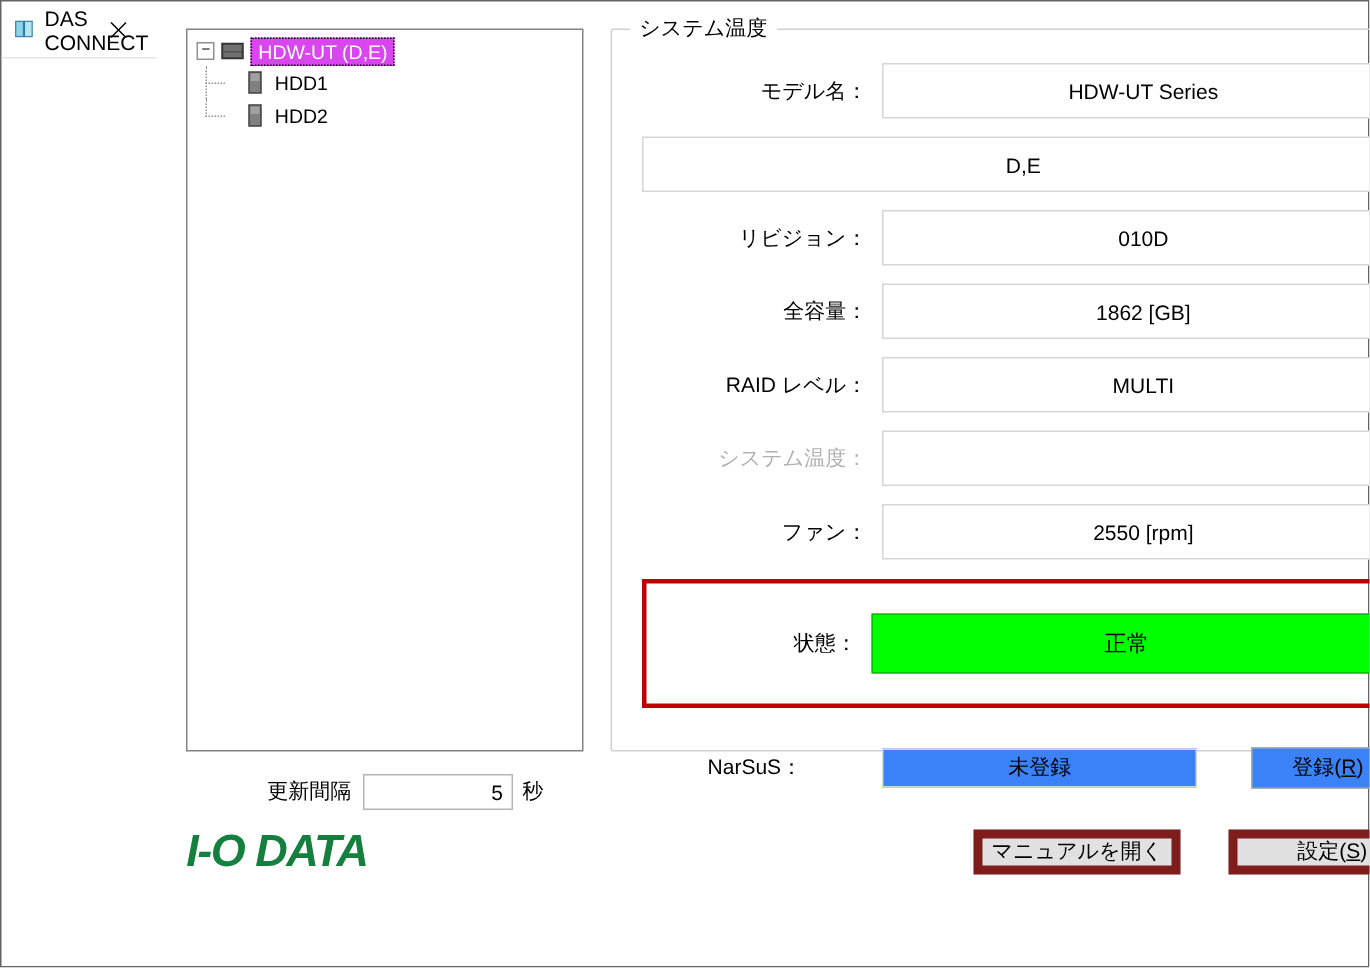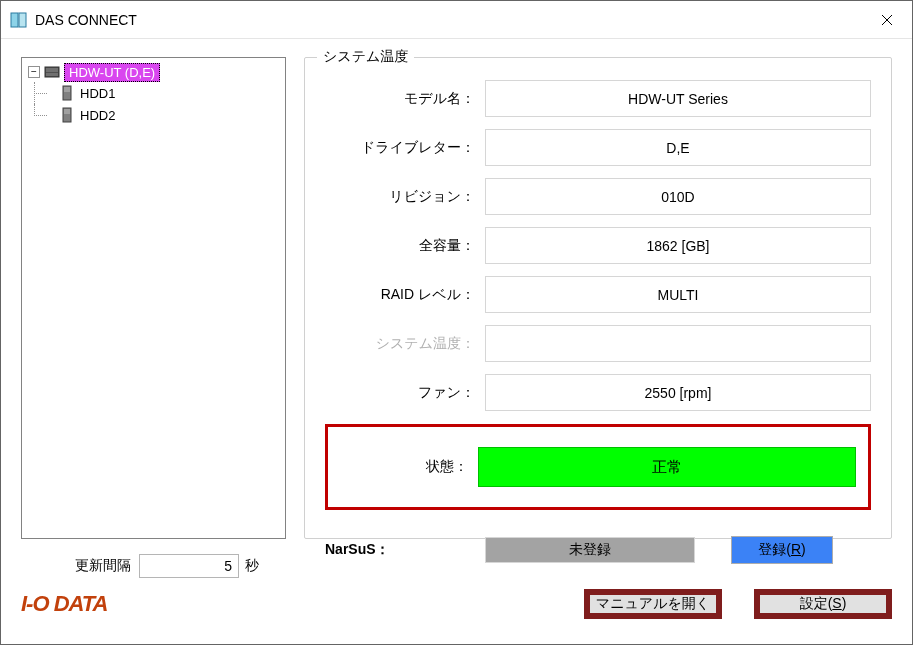--- a/index.html
+++ b/index.html
@@ -10,21 +10,21 @@
     body {
       font-family: "Meiryo UI", "MS UI Gothic", sans-serif;
       font-size: 13px;
       background: #fff;
     }
     .window {
       width: 913px;
       height: 645px;
       border: 1px solid #646464;
       display: flex;
-      flex-direction: column;
+      flex-direction: row;
       background: #fff;
     }
     .titlebar {
       height: 38px;
       border-bottom: 1px solid #e5e5e5;
       display: flex;
       align-items: center;
       padding: 0 0 0 8px;
       position: relative;
     }
@@ -211,30 +211,29 @@
       justify-content: center;
       font-size: 15px;
     }
     .narsus-row {
       display: flex;
       align-items: center;
       margin-top: 26px;
     }
     .narsus-label {
       width: 160px;
-      text-align: left;
+      text-align: center;
       padding-right: 10px;
       font-size: 14px;
-      font-weight: bold;
     }
     .narsus-value {
       width: 210px;
       height: 26px;
       border: 1px solid #d6d6d6;
-      background: #a3a3a3;
+      background: #3b82f6;
       display: flex;
       align-items: center;
       justify-content: center;
       font-size: 14px;
     }
     .register-btn {
       margin-left: 36px;
       width: 102px;
       height: 28px;
       background: #3b82f6;
@@ -274,22 +273,22 @@
     .footer-row {
       display: flex;
       align-items: center;
       margin-top: 8px;
       padding-bottom: 6px;
     }
     .logo {
       font-family: Arial, sans-serif;
       font-weight: bold;
       font-style: italic;
-      font-size: 22px;
-      color: #c2410c;
+      font-size: 30px;
+      color: #15803d;
       letter-spacing: -1px;
     }
     .footer-btns {
       margin-left: auto;
       display: flex;
       gap: 32px;
     }
     .footer-btn {
       width: 138px;
       height: 30px;
@@ -363,21 +362,20 @@
       <div class="info-panel">
         <div class="groupbox">
           <div class="groupbox-title">システム温度</div>
 
           <div class="info-rows">
             <div class="info-row">
               <div class="info-label">モデル名：</div>
               <div class="info-value">HDW-UT Series</div>
             </div>
             <div class="info-row">
-              <div class="info-label">ドライブレター：</div>
               <div class="info-value">D,E</div>
             </div>
             <div class="info-row">
               <div class="info-label">リビジョン：</div>
               <div class="info-value">010D</div>
             </div>
             <div class="info-row">
               <div class="info-label">全容量：</div>
               <div class="info-value">1862 [GB]</div>
             </div>

